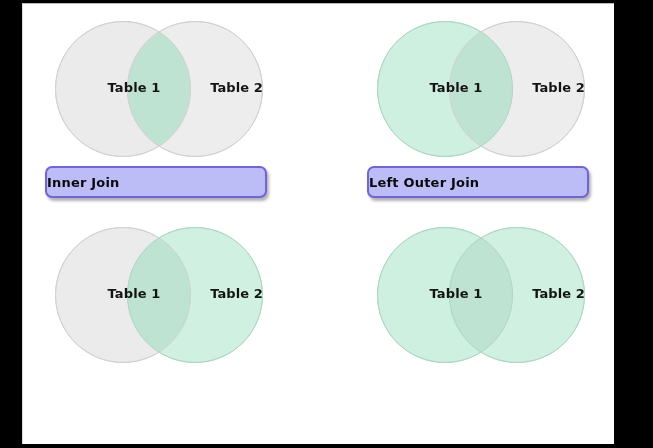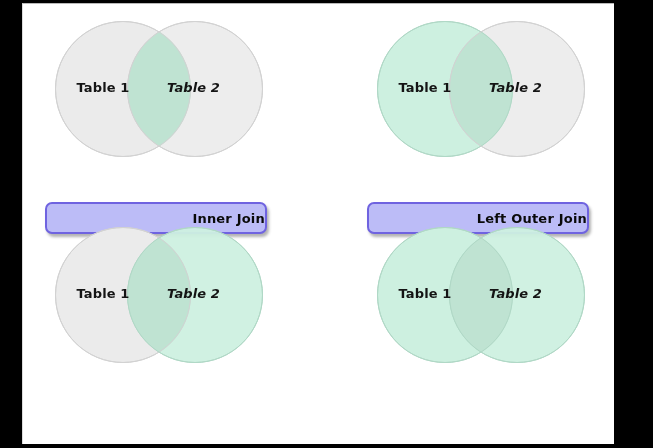--- a/index.html
+++ b/index.html
@@ -50,38 +50,37 @@
   .venn-label {
     position: absolute;
     top: 62px;
     font-family: "DejaVu Sans", sans-serif;
     font-size: 13px;
     font-weight: bold;
     color: #141414;
     white-space: nowrap;
     letter-spacing: 0.1px;
   }
-  .venn-label-left  { left: 18px;  width: 96px; text-align: center; }
-  .venn-label-right { left: 130px; width: 96px; text-align: left; font-style: italic; }
+  .venn-label-left  { left: 18px;  width: 96px; text-align: center; padding-left: 31px; }
+  .venn-label-right { left: 130px; width: 96px; text-align: right; }
 
   .join-button {
     position: absolute;
     top: 148px;
     left: 8px;
     width: 222px;
     height: 32px;
     background: #bcbcf7;
     border: 2px solid #6f63e0;
     border-radius: 7px;
     box-shadow: 2px 3px 3px rgba(0,0,0,0.30);
     box-sizing: border-box;
     display: flex;
     align-items: center;
-    justify-content: flex-end;
-    margin-top: 36px;
+    justify-content: flex-start;
   }
   .join-button-label {
     font-family: "DejaVu Sans", sans-serif;
     font-size: 13px;
     font-weight: bold;
     color: #0a0a0a;
     letter-spacing: 0.2px;
   }
   .panel-tr .join-button,
   .panel-br .join-button { left: 8px; width: 222px; }

